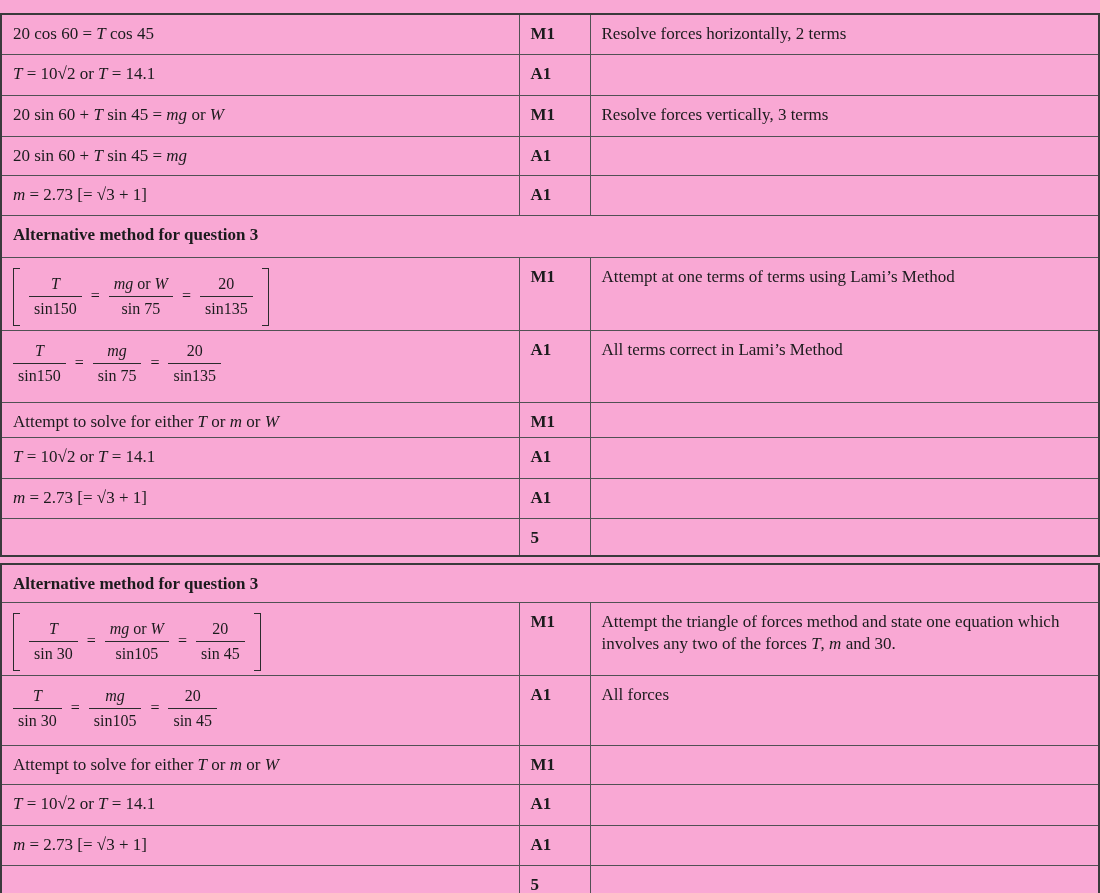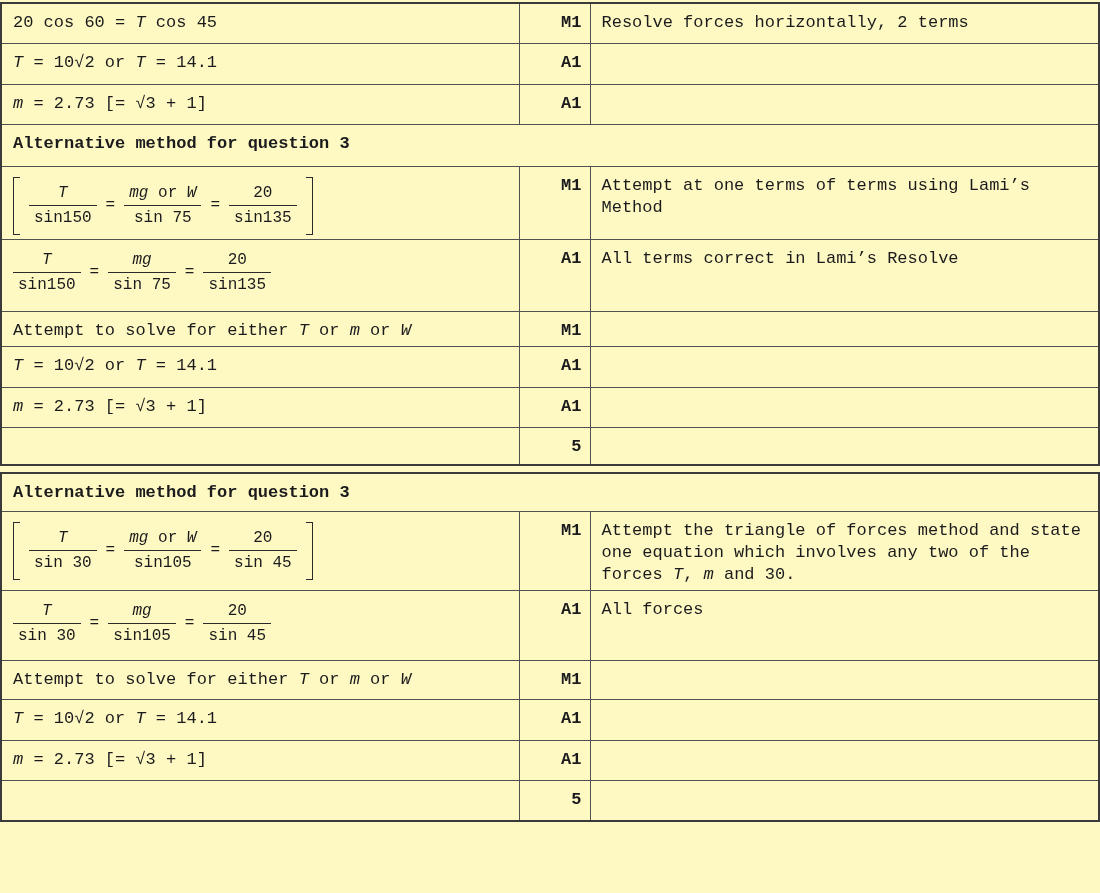--- a/index.html
+++ b/index.html
@@ -6,43 +6,42 @@
     margin: 0;
     padding: 0;
     background: #ffffff;
     width: 1100px;
     font-family: "Liberation Serif", serif;
     color: #1b1b1d;
   }
   .page {
     width: 1100px;
     height: 893px;
-    background: #fef9c3;
+    background: #f9a8d4;
     box-sizing: border-box;
-    padding-top: 2px;
-    font-family: Liberation Mono, monospace;
+    padding-top: 13px;
   }
   table.ms {
     border-collapse: collapse;
     width: 1098px;
     table-layout: fixed;
     border: 2px solid #3a3a3c;
   }
   table.ms td {
     border: 1.5px solid #515154;
     vertical-align: top;
     box-sizing: border-box;
     font-size: 17px;
     line-height: 1.3;
     padding: 8px 8px 4px 11px;
     overflow: hidden;
   }
   #table-alt2 { margin-top: 6px; }
   td.mark {
-    text-align: right;
+    text-align: left;
     padding-right: 10px;
     font-weight: bold;
   }
   td.hdr {
     font-weight: bold;
     padding-top: 10px;
   }
   td.work .eq i, td.comment i { font-style: italic; }
   
   .feq {
@@ -102,21 +101,31 @@
       <td class="mark">M1</td>
       <td class="comment">Resolve forces horizontally, 2 terms</td>
     </tr>
 
     <tr style="height:41px">
       <td class="work"><span class="eq"><i>T</i><span> = 10√2 or </span><i>T</i><span> = 14.1</span></span></td>
       <td class="mark">A1</td>
       <td class="comment"></td>
     </tr>
 
-
+    <tr style="height:41px">
+      <td class="work"><span class="eq"><span>20 sin 60 + </span><i>T</i><span> sin 45 = </span><i>mg</i><span> or </span><i>W</i></span></td>
+      <td class="mark">M1</td>
+      <td class="comment">Resolve forces vertically, 3 terms</td>
+    </tr>
+
+    <tr style="height:39px">
+      <td class="work"><span class="eq"><span>20 sin 60 + </span><i>T</i><span> sin 45 = </span><i>mg</i></span></td>
+      <td class="mark">A1</td>
+      <td class="comment"></td>
+    </tr>
 
     <tr style="height:40px">
       <td class="work"><span class="eq"><i>m</i><span> = 2.73 [= √3 + 1]</span></span></td>
       <td class="mark">A1</td>
       <td class="comment"></td>
     </tr>
 
     <tr style="height:42px">
       <td class="hdr" colspan="3">Alternative method for question 3</td>
     </tr>
@@ -159,21 +168,21 @@
                 <span class="den">sin 75</span>
               </span>
           <span class="eqs">=</span>
           <span class="frac">
                 <span class="num">20</span>
                 <span class="den">sin135</span>
               </span>
         </div>
       </td>
       <td class="mark">A1</td>
-      <td class="comment">All terms correct in Lami’s Resolve</td>
+      <td class="comment">All terms correct in Lami’s Method</td>
     </tr>
 
     <tr style="height:35px">
       <td class="work"><span class="eq"><span>Attempt to solve for either </span><i>T</i><span> or </span><i>m</i><span> or </span><i>W</i></span></td>
       <td class="mark">M1</td>
       <td class="comment"></td>
     </tr>
 
     <tr style="height:41px">
       <td class="work"><span class="eq"><i>T</i><span> = 10√2 or </span><i>T</i><span> = 14.1</span></span></td>

